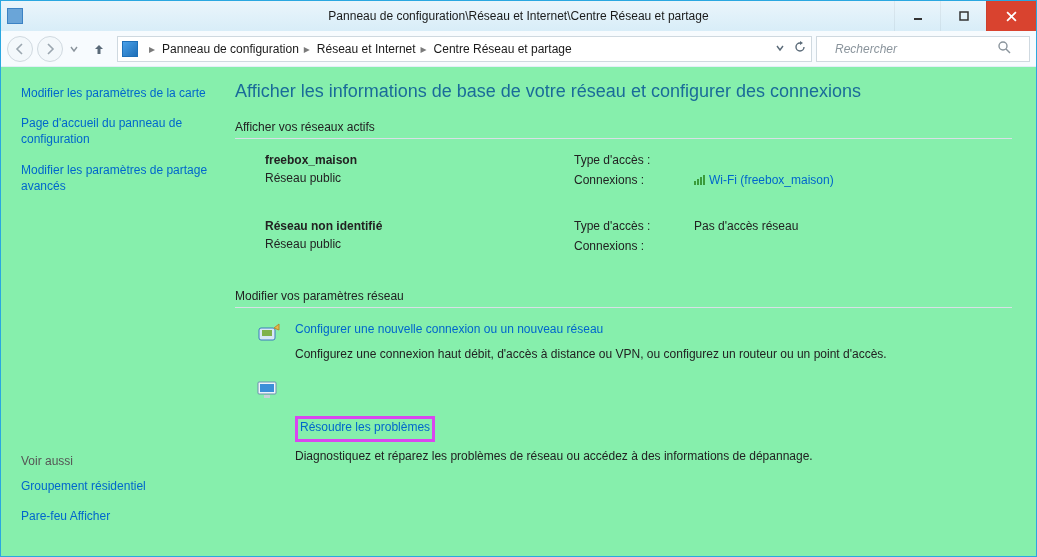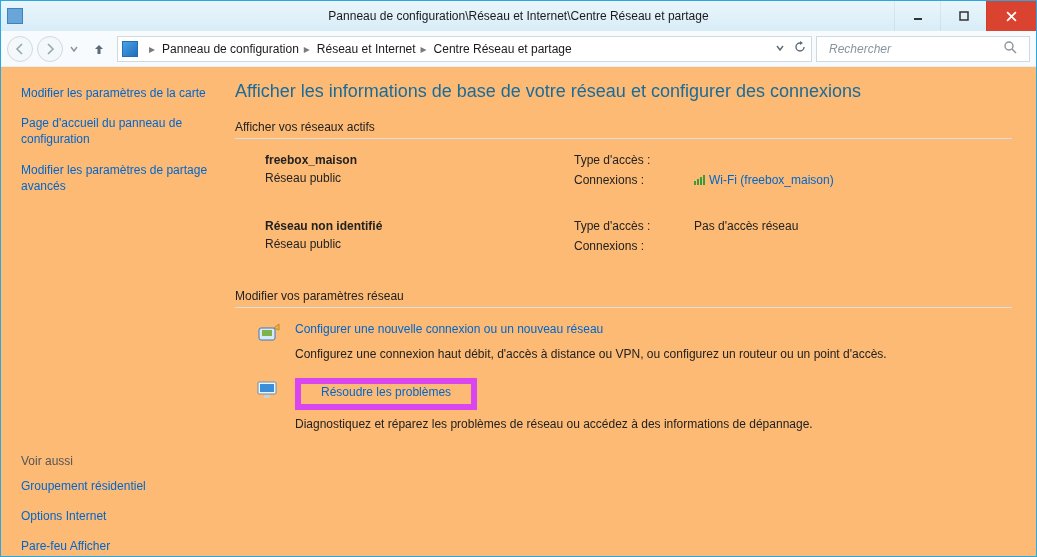--- a/index.html
+++ b/index.html
@@ -1,36 +1,36 @@
 <!DOCTYPE html>
 <html><head>
 <meta charset="utf-8">
 <style>
   * { box-sizing: border-box; margin: 0; padding: 0; font-family: "Segoe UI", Tahoma, sans-serif; }
   body { background: #fff; }
-  .window { width: 1037px; height: 557px; border: 1px solid #2aa7e0; display: flex; flex-direction: column; background: #fdba74; }
+  .window { width: 1037px; height: 557px; border: 1px solid #2aa7e0; display: flex; flex-direction: column; background: #86efac; }
   
   .titlebar { height: 30px; background: linear-gradient(#eaf5fb, #d8edf8); display: flex; align-items: center; color: #1a1a1a; font-size: 12px; position: relative; }
   .titlebar .icon { width: 16px; height: 16px; margin: 0 6px; background: #6aa5d8; border: 1px solid #3b82c4; }
   .titlebar .title { position: absolute; left: 50%; transform: translateX(-50%); }
   .winbtns { margin-left: auto; display: flex; height: 100%; }
   .winbtn { width: 46px; display: flex; align-items: center; justify-content: center; color: #333; border-left: 1px solid rgba(0,0,0,0.05); cursor: default; }
   .winbtn.close { background: #d9432f; color: #fff; width: 50px; }
   .winbtn svg { display: block; }
   
   .navbar { height: 36px; background: #f7fbfe; border-bottom: 1px solid #e3eef7; display: flex; align-items: center; padding: 0 6px; gap: 4px; }
   .navbtn { width: 26px; height: 26px; border: 1px solid #d0d9e0; border-radius: 50%; display: flex; align-items: center; justify-content: center; color: #9aa6af; background: #f3f8fb; }
   .navbtn.small { width: 14px; height: 18px; border: none; border-radius: 0; background: transparent; }
   .upbtn { width: 24px; height: 24px; display: flex; align-items: center; justify-content: center; color: #5a6a78; margin: 0 2px; }
   .addressbar { flex: 1; height: 26px; border: 1px solid #cfd9e0; background: #fff; display: flex; align-items: center; font-size: 12px; color: #1a1a1a; padding: 0 4px; gap: 2px; }
   .addressbar .cpicon { width: 16px; height: 16px; margin-right: 4px; display: inline-block; background: linear-gradient(135deg, #4aa0e8, #1e6fb8); border: 1px solid #1e6fb8; }
   .bcseg { display: inline-flex; align-items: center; }
   .bcseg .chev { color: #7a7a7a; padding: 0 5px; }
   .addr-end { margin-left: auto; display: flex; align-items: center; gap: 8px; color: #5a6a78; }
-  .searchbox { width: 214px; height: 26px; border: 1px solid #cfd9e0; background: #fff; display: flex; align-items: center; padding: 0 12px; font-size: 12px; color: #666; }
+  .searchbox { width: 214px; height: 26px; border: 1px solid #cfd9e0; background: #fff; display: flex; align-items: center; padding: 0 18px; font-size: 12px; color: #666; }
   .searchbox input { border: none; outline: none; flex: 1; font: inherit; color: #333; background: transparent; }
   .searchbox input::placeholder { color: #8a949c; font-style: italic; }
   
   .body { flex: 1; display: flex; overflow: hidden; }
   .sidebar { width: 220px; padding: 18px 12px 12px 20px; font-size: 12px; }
   .sidebar a, .main a { color: #0066cc; text-decoration: none; cursor: pointer; }
   .sidebar .navitem { display: block; margin-bottom: 14px; line-height: 1.35; }
   .seealso-head { color: #555; margin-top: 260px; margin-bottom: 10px; }
   .main { flex: 1; padding: 14px 24px 14px 14px; font-size: 12px; color: #222; overflow: auto; }
   .main h1 { color: #1a6b99; font-weight: 400; font-size: 18px; margin-bottom: 18px; }
@@ -47,21 +47,21 @@
   .siglink { color: #0066cc; }
   .sigbars { display: inline-flex; gap: 1px; align-items: flex-end; margin-right: 4px; vertical-align: -1px; }
   .sigbars span { width: 2px; background: #3a9b3a; }
   .sigbars span:nth-child(1){height:4px;} .sigbars span:nth-child(2){height:6px;} .sigbars span:nth-child(3){height:8px;} .sigbars span:nth-child(4){height:10px;}
   .ethicon { display: inline-block; width: 10px; height: 12px; border: 1px solid #2b7fd0; border-radius: 1px; margin-right: 4px; vertical-align: -2px; background: linear-gradient(#e8f2fb, #bcd9f2); }
   .settingsitem { display: flex; gap: 12px; margin-bottom: 16px; padding-left: 20px; }
   .settingsitem .ico { width: 28px; height: 24px; flex-shrink: 0; }
   .settingsitem .txt { flex: 1; }
   .settingsitem .txt a { display: inline-block; margin-bottom: 4px; }
   .settingsitem .desc { color: #222; line-height: 1.35; margin-top: 6px; }
-  .highlightbox { border: 6px solid #d946ef; padding: 1px 20px; display: inline-block; }
+  .highlightbox { border: 3px solid #d946ef; padding: 1px 2px; display: inline-block; margin-top: 38px; }
   svg.ico28 { width: 28px; height: 24px; }
 </style>
 </head>
 <body>
 
 <div class="window">
 
   <div class="titlebar">
     <span class="icon"></span>
     <span class="title">Panneau de configuration\Réseau et Internet\Centre Réseau et partage</span>
@@ -146,21 +146,20 @@
     </div>
   </div>
 
   <div class="body">
     <div class="sidebar">
       <a class="navitem">Modifier les paramètres de la carte</a>
       <a class="navitem">Page d'accueil du panneau de configuration</a>
       <a class="navitem">Modifier les paramètres de partage avancés</a>
       <div class="seealso-head">Voir aussi</div>
       <a class="navitem">Groupement résidentiel</a>
-      <a class="navitem">Options Internet</a>
       <a class="navitem">Pare-feu Afficher</a>
     </div>
 
     <div class="main">
       <h1>Afficher les informations de base de votre réseau et configurer des connexions</h1>
 
       <div class="sectionlabel">Afficher vos réseaux actifs</div>
       <div class="divline"></div>
 
       <div class="netblock">

